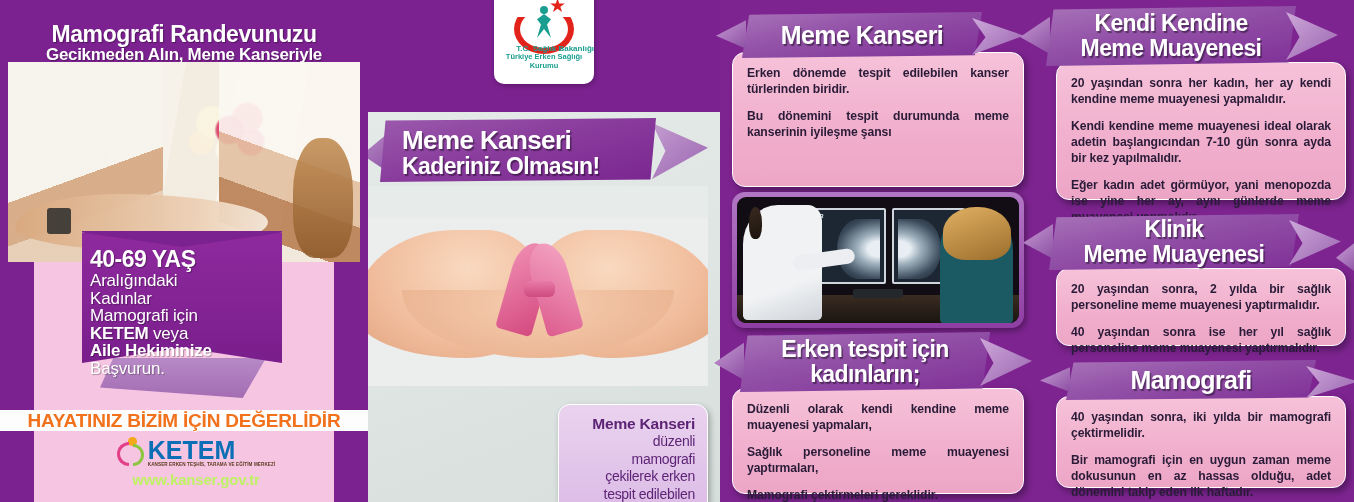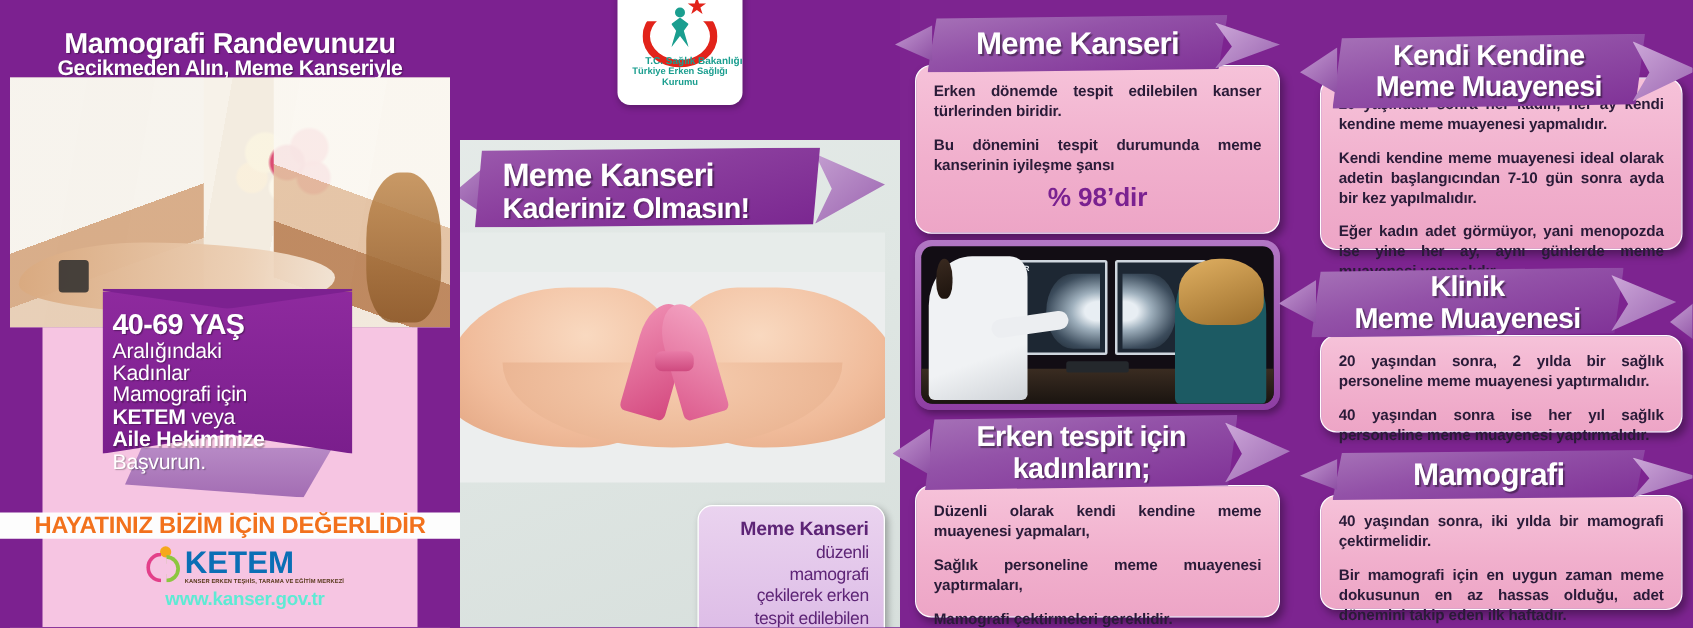--- a/index.html
+++ b/index.html
@@ -82,21 +82,21 @@
   .ketem-mark .dot { position:absolute; left:11px; top:0px; width:9px; height:9px;
      border-radius:50%; background:#f5a81c; }
   .ketem-mark .arcL { position:absolute; left:0px; top:5px; width:12px; height:24px;
      border:3px solid #e3408a; border-right:none; border-radius:14px 0 0 14px; }
   .ketem-mark .arcR { position:absolute; left:16px; top:7px; width:11px; height:22px;
      border:3px solid #8cc63f; border-left:none; border-radius:0 13px 13px 0; }
   .ketem-word { color:#0a6fb5; font-size:25px; font-weight:bold; letter-spacing:0px;
      line-height:24px; }
   .ketem-sub { color:#5a3b1e; font-size:4.6px; font-weight:bold; letter-spacing:.1px;
      text-align:center; margin-top:-1px; }
-  .ketem-url { color:#5eead4; font-size:15px; font-weight:bold; margin-top:4px;
+  .ketem-url { color:#bef264; font-size:15px; font-weight:bold; margin-top:4px;
      letter-spacing:-0.2px; }
 
   
   .mid-panel { position:absolute; left:368px; top:0; width:352px; height:502px;
      background:linear-gradient(160deg,#e7ecea 0%, #dfe6e3 55%, #d7dfdc 100%); overflow:hidden; }
   .mid-top-purple { position:absolute; left:0; top:0; width:352px; height:112px;
      background:#7c2190; }
   .mid-logo-card { position:absolute; left:126px; top:-12px; width:100px; height:96px;
      background:#fff; border-radius:10px; box-shadow:1px 2px 5px rgba(0,0,0,.25); }
   .mol { position:absolute; left:0; top:0; width:100px; height:72px; }
@@ -339,21 +339,20 @@
 
     <div class="hdr" style="left:22px; top:12px; width:240px; height:46px;">
       <div class="plate"></div>
       <div class="arrowL"></div>
       <div class="arrowR"></div>
       <div class="htxt">Meme Kanseri</div>
     </div>
     <div class="card" style="left:12px; top:52px; width:292px; height:135px;">
       <p>Erken dönemde tespit edilebilen kanser türlerinden biridir.</p>
       <p>Bu dönemini tespit durumunda meme kanserinin iyileşme şansı</p>
-      <p class="big98">% 98’dir</p>
     </div>
 
     <div class="mammo-card">
       <div class="mammo-inner">
         <div class="m-desk"></div>
         <div class="m-mon a">
           <span class="m-breast"></span>
           <span class="m-lbl" style="left:6%">R</span>
         </div>
         <div class="m-mon b">
@@ -379,21 +378,21 @@
         <span>Erken tespit için</span>
         <span>kadınların;</span>
       </div>
     </div>
     <div class="card" style="left:12px; top:388px; width:292px; height:106px;">
       <p>Düzenli olarak kendi kendine meme muayenesi yapmaları,</p>
       <p>Sağlık personeline meme muayenesi yaptırmaları,</p>
       <p>Mamografi çektirmeleri gereklidir.</p>
     </div>
 
-    <div class="hdr" style="left:346px; top:6px; width:250px; height:60px;margin-top:21px;">
+    <div class="hdr" style="left:326px; top:6px; width:250px; height:60px;">
       <div class="plate"></div>
       <div class="arrowL"></div>
       <div class="arrowR"></div>
       <div class="htxt two">
         <span>Kendi Kendine</span>
         <span>Meme Muayenesi</span>
       </div>
     </div>
     <div class="card" style="left:336px; top:62px; width:290px; height:138px;">
       <p>20 yaşından sonra her kadın, her ay kendi kendine  meme muayenesi yapmalıdır.</p>

